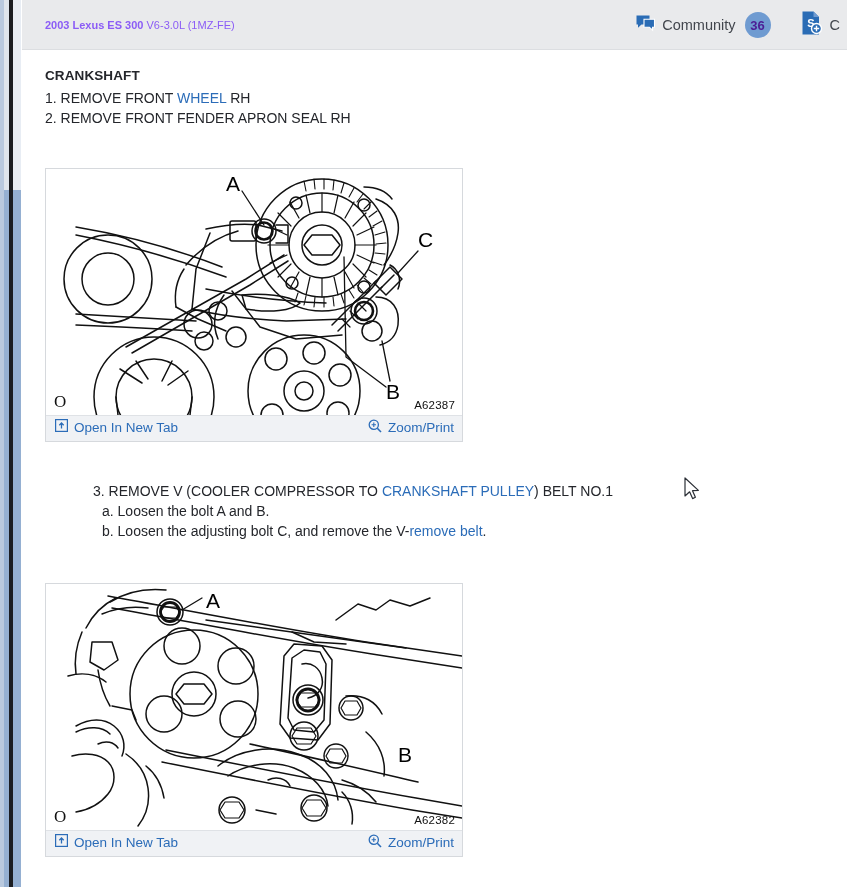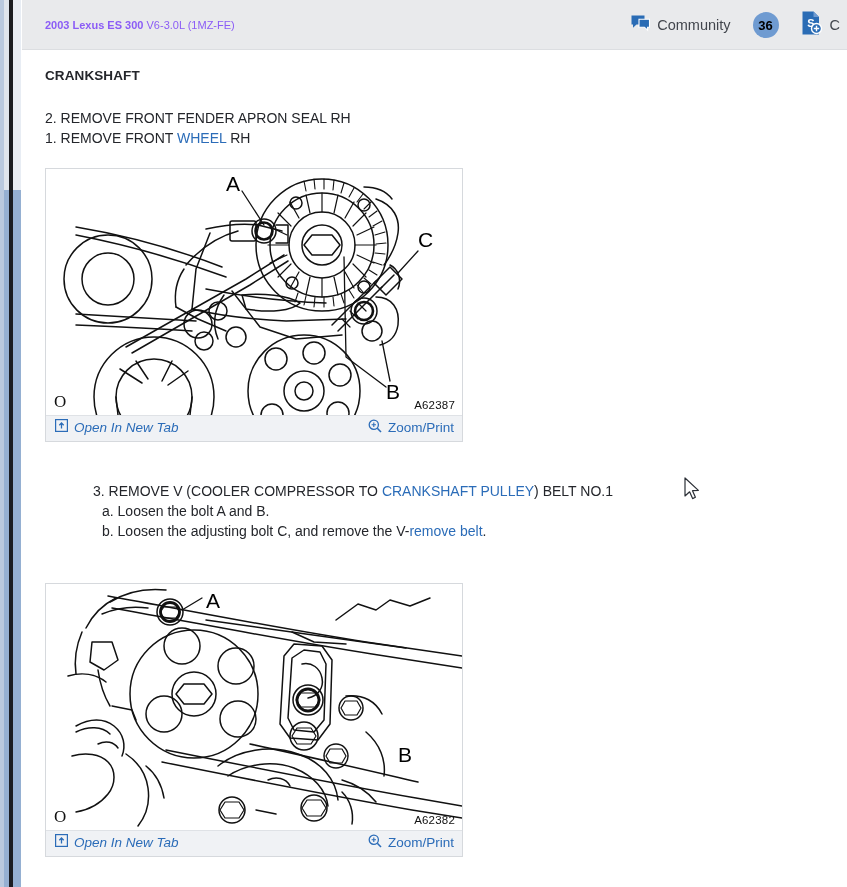--- a/index.html
+++ b/index.html
@@ -89,41 +89,41 @@
   }
   .hdr-title .bold { font-weight: bold; }
   .hdr-title .reg { font-weight: normal; }
 
   .hdr-right {
     position: absolute;
     right: 0; top: 0;
     height: 50px;
     display: flex;
     align-items: center;
-    gap: 8px;
+    gap: 16px;
   }
   .hdr-item {
     display: flex;
     align-items: center;
     height: 50px;
     padding: 0 7px;
     cursor: pointer;
   }
   .hdr-item .lbl {
     font-size: 14.5px;
     color: #42464d;
     margin-left: 7px;
     white-space: nowrap;
   }
   .badge-36 {
-    margin-left: 22px;
+    margin-left: 9px;
     width: 26px; height: 26px;
     border-radius: 50%;
     background: #6f9bd1;
-    color: #000000;
+    color: #4c1d95;
     font-size: 13px;
     font-weight: bold;
     display: flex;
     align-items: center;
     justify-content: center;
   }
 
   
   .section-title {
     position: absolute;
@@ -133,21 +133,21 @@
     color: #24262b;
     letter-spacing: .1px;
   }
   .step-line {
     position: absolute;
     left: 23px;
     font-size: 14px;
     color: #24262b;
     white-space: nowrap;
   }
-  .step-1 { top: 90px; margin-top: 40px; }
+  .step-1 { top: 90px; }
   .step-2 { top: 110px; }
   a.lnk, .lnk {
     color: #2b6cb8;
     text-decoration: none;
   }
 
   .para {
     position: absolute;
     left: 23px;
     font-size: 14px;
@@ -207,21 +207,21 @@
   .tb-btn {
     position: absolute;
     top: 3px;
     display: flex;
     align-items: center;
     cursor: pointer;
     font-size: 13.5px;
     color: #2b6cb8;
     white-space: nowrap;
   }
-  .tb-open { left: 9px; font-style: italic; }
+  .tb-open { left: 9px; }
   .tb-zoom { right: 8px; }
   .tb-btn .tb-label { margin-left: 6px; }
 
   
   .dg-label {
     font-family: "Liberation Sans", sans-serif;
     font-size: 21px;
     font-weight: normal;
     fill: #000;
   }

